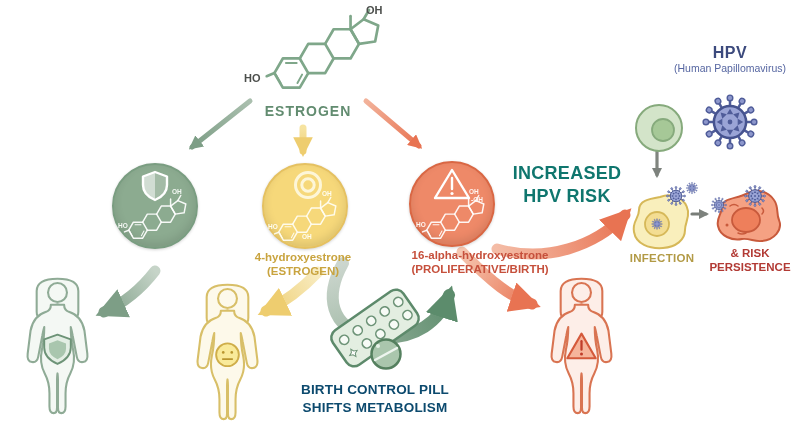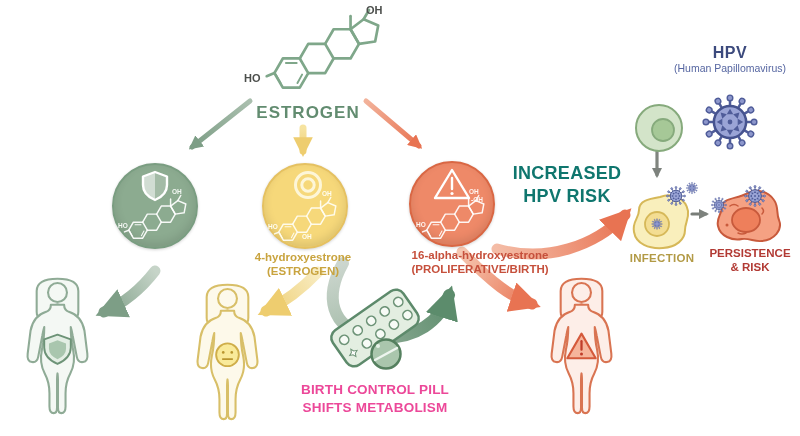--- a/index.html
+++ b/index.html
@@ -1,36 +1,36 @@
 <!DOCTYPE html>
 <html><head>
 <meta charset="utf-8">
 <style>
   html,body{margin:0;padding:0;background:#fff;}
   .stage{position:relative;width:800px;height:436px;background:#ffffff;overflow:hidden;
          font-family:"Liberation Sans",sans-serif;border-radius:29px;}
   .abs{position:absolute;}
   .ctr{text-align:center;}
-  .estrogen-label{font-size:17px;font-weight:bold;color:#628c70;letter-spacing:1px;}
+  .estrogen-label{font-size:14px;font-weight:bold;color:#628c70;letter-spacing:1px;}
   .mol-lab{font-size:11px;font-weight:bold;color:#4c4f4c;}
   .node{border-radius:50%;box-shadow:inset 0 -4px 8px rgba(0,0,0,.10), 0 1px 3px rgba(0,0,0,.18);}
   .node-green{background:#8cab90;border:2px solid #7a9d81;}
   .node-yellow{background:#f6d87a;border:2px solid #e5c161;}
   .node-orange{background:#ee8968;border:2px solid #d96744;}
   .node-lab{font-size:11.5px;font-weight:bold;line-height:1.22;}
   .lab-green{color:#5a7262;}
   .lab-yellow{color:#c9a43f;}
   .lab-orange{color:#c6503c;}
   .tiny-lab{position:absolute;font-size:6.5px;font-weight:bold;}
   .risk-lab{font-size:18px;font-weight:bold;color:#0f766e;line-height:1.25;letter-spacing:.3px;}
   .hpv-title{font-size:16px;font-weight:bold;color:#3c4a7d;letter-spacing:.5px;}
   .hpv-sub{font-size:10.5px;color:#5666a1;}
   .infection-lab{font-size:11.5px;font-weight:bold;color:#b29a45;letter-spacing:.3px;}
   .persist-lab{font-size:11.5px;font-weight:bold;color:#b23a34;line-height:1.25;}
-  .pill-lab{font-size:13.5px;font-weight:bold;color:#ec4899;line-height:1.3;letter-spacing:.2px;}
+  .pill-lab{font-size:13.5px;font-weight:bold;color:#0c4a6e;line-height:1.3;letter-spacing:.2px;}
   svg{display:block;overflow:visible;}
 </style>
 </head>
 <body>
 
 <div class="stage">
 
   <svg class="abs" style="left:0;top:0;" width="800" height="436" viewBox="0 0 800 436">
     <defs>
       <marker id="mkGreen" viewBox="0 0 10 10" refX="7" refY="5" markerWidth="2.8" markerHeight="2.8" orient="auto">
@@ -229,22 +229,22 @@
 
   <svg class="abs" style="left:700px;top:178px;" width="92" height="76" viewBox="0 0 92 76">
     <path d="M46,16 C56,10 68,13 74,22 C79,29 76,35 79,42 C83,52 74,62 62,63 C54,64 50,60 42,61 C32,63 20,58 18,48 C16,40 22,36 22,29 C22,20 36,21 46,16 Z" fill="#f5a183" stroke="#c85a3c" stroke-width="2"></path>
     <ellipse cx="46" cy="42" rx="14" ry="12" fill="#ee7f5b" stroke="#c85a3c" stroke-width="1.8"></ellipse>
     <path d="M30,28 q4,-3 8,0 M62,30 q3,3 0,6 M38,55 q4,2 8,0" fill="none" stroke="#c85a3c" stroke-width="1.5" stroke-linecap="round"></path>
     <circle cx="27" cy="47" r="1.5" fill="#c85a3c"></circle>
     <use href="#virusG" transform="translate(44,7) scale(0.55)"></use>
     <use href="#virusG" transform="translate(11,19) scale(0.4)"></use>
   </svg>
   <div class="abs ctr persist-lab" style="left:700px;top:246px;width:100px;">
+    <div>&amp; RISK</div>
     <div>PERSISTENCE</div>
-    <div>&amp; RISK</div>
   </div>
 
   <svg class="abs" style="left:10px;top:274px;" width="95" height="142" viewBox="0 0 100 150">
     <g stroke="#8fab96" fill="#f4f8f4" stroke-width="2.2" stroke-linejoin="round" stroke-linecap="round">
       <path d="M32,45 Q28,46 28,40 L28,18 Q28,5 50,5 Q72,5 72,18 L72,40 Q72,46 68,45 Q60,44 57,38 Q53,32 50,32 Q47,32 43,38 Q40,44 32,45 Z"></path>
       <circle cx="50" cy="19.5" r="10"></circle>
       <path d="M43,32.5 C43,36 42,38.5 38,40 C27,43.5 23,52 21.5,60 L18.5,84 C17.8,89.5 19.5,92.5 23,93 C26.5,93.5 28.8,91.5 29.6,87.5 L34,65 C34.6,61.5 35.2,58.5 36,56 C36,63 35.4,72 33.5,80 C31.8,88 32.2,97 36.5,105 C40,111.5 41.5,118 41.5,126 L41.5,140 C41.5,145 43,147 46,147 C48.5,147 49.5,145.2 49.5,141 L49.5,114 C49.5,109 49.7,106.5 50,105 C50.3,106.5 50.5,109 50.5,114 L50.5,141 C50.5,145.2 51.5,147 54,147 C57,147 58.5,145 58.5,140 L58.5,126 C58.5,118 60,111.5 63.5,105 C67.8,97 68.2,88 66.5,80 C64.6,72 64,63 64,56 C64.8,58.5 65.4,61.5 66,65 L70.4,87.5 C71.2,91.5 73.5,93.5 77,93 C80.5,92.5 82.2,89.5 81.5,84 L78.5,60 C77,52 73,43.5 62,40 C58,38.5 57,36 57,32.5 Z"></path>
     </g>
     <g>
       <path d="M50,64 L64,69 V78 Q64,89 50,95 Q36,89 36,78 V69 Z" fill="#e3eee4" stroke="#6d9377" stroke-width="2" stroke-linejoin="round"></path>

